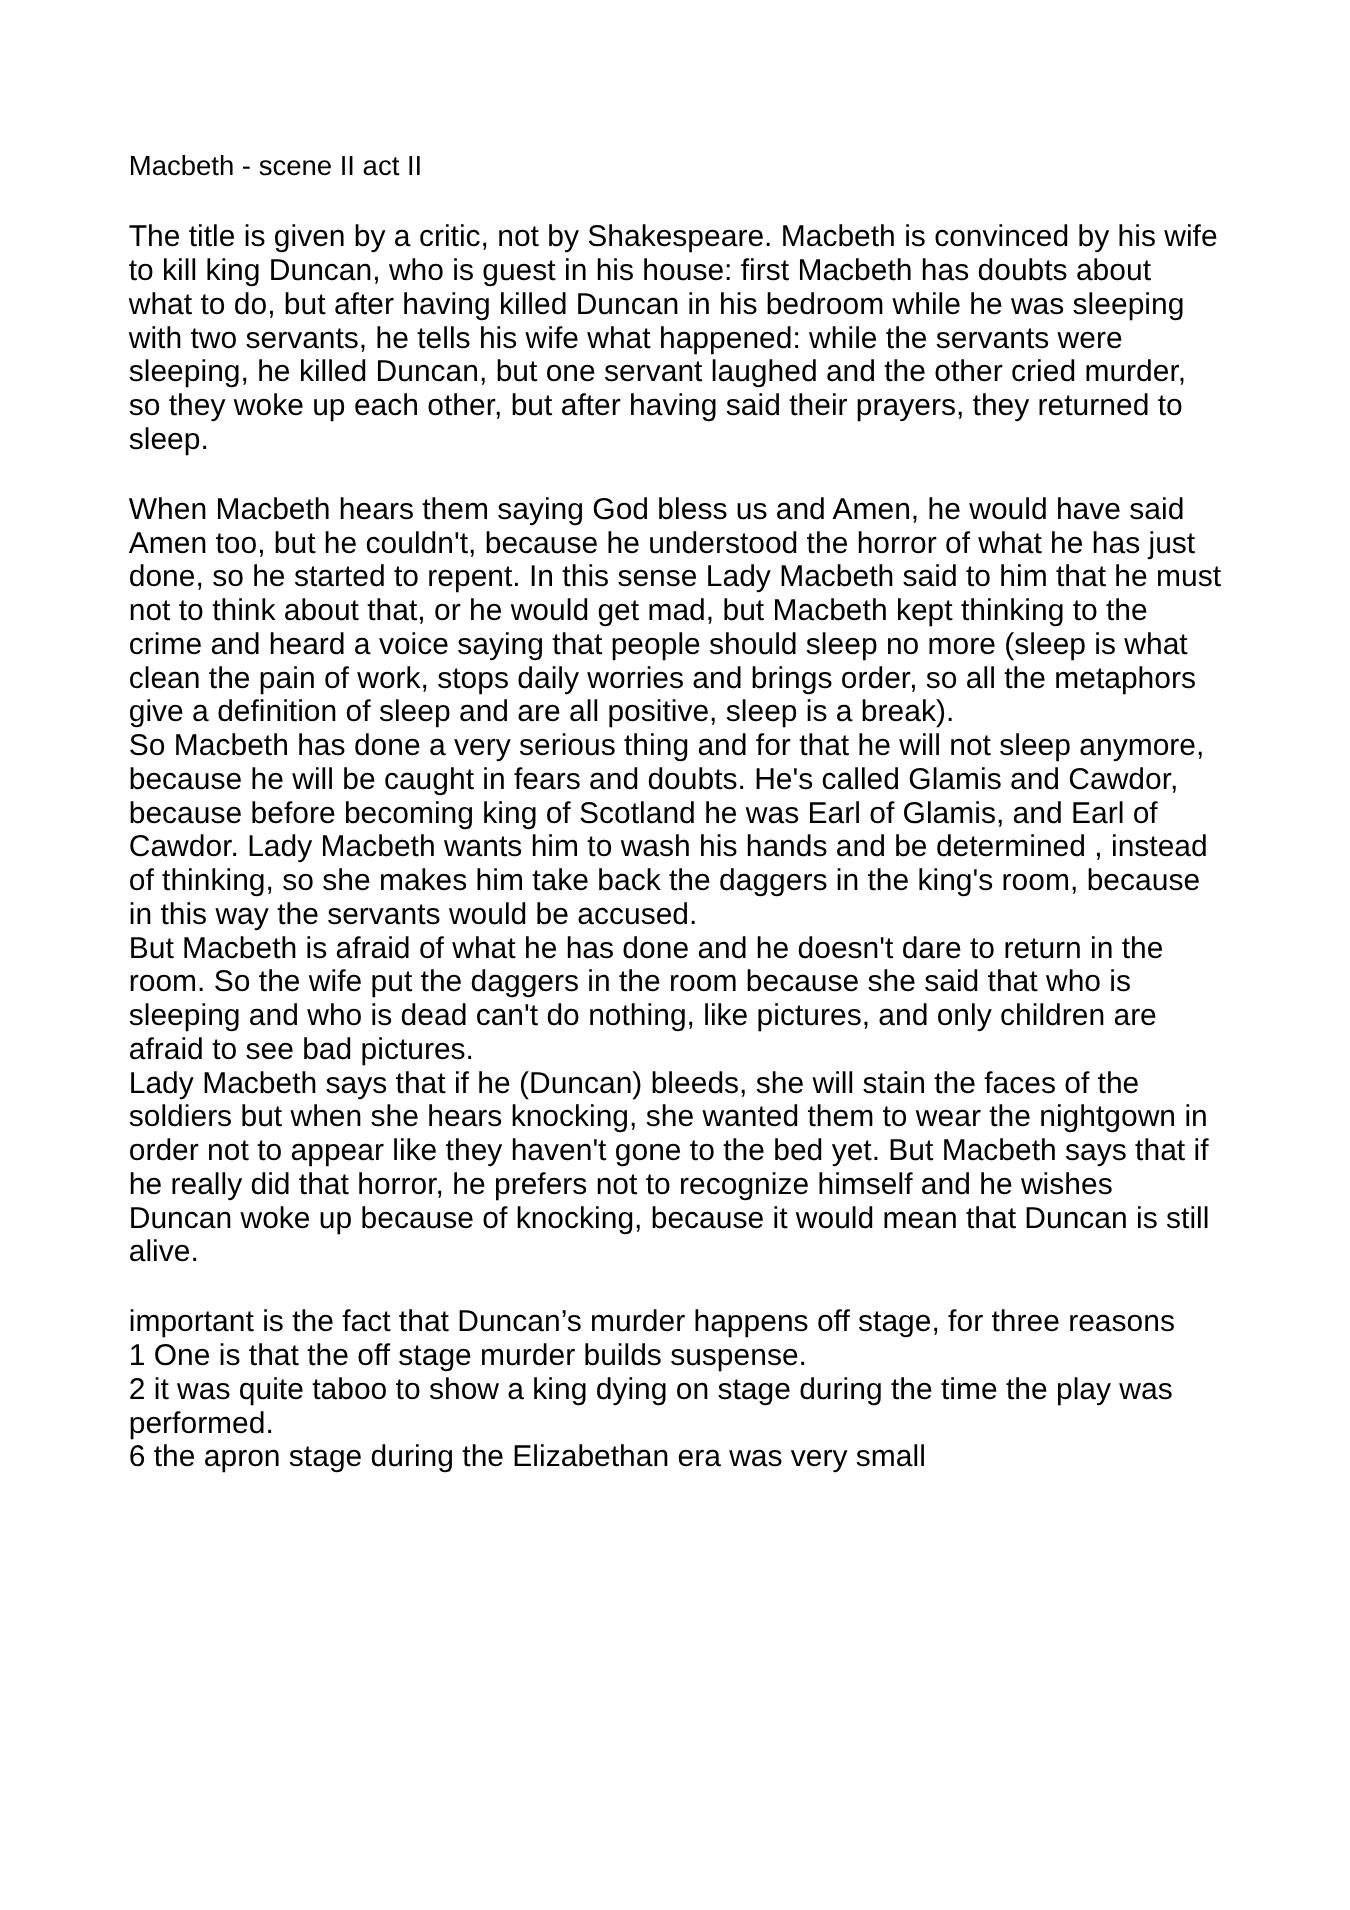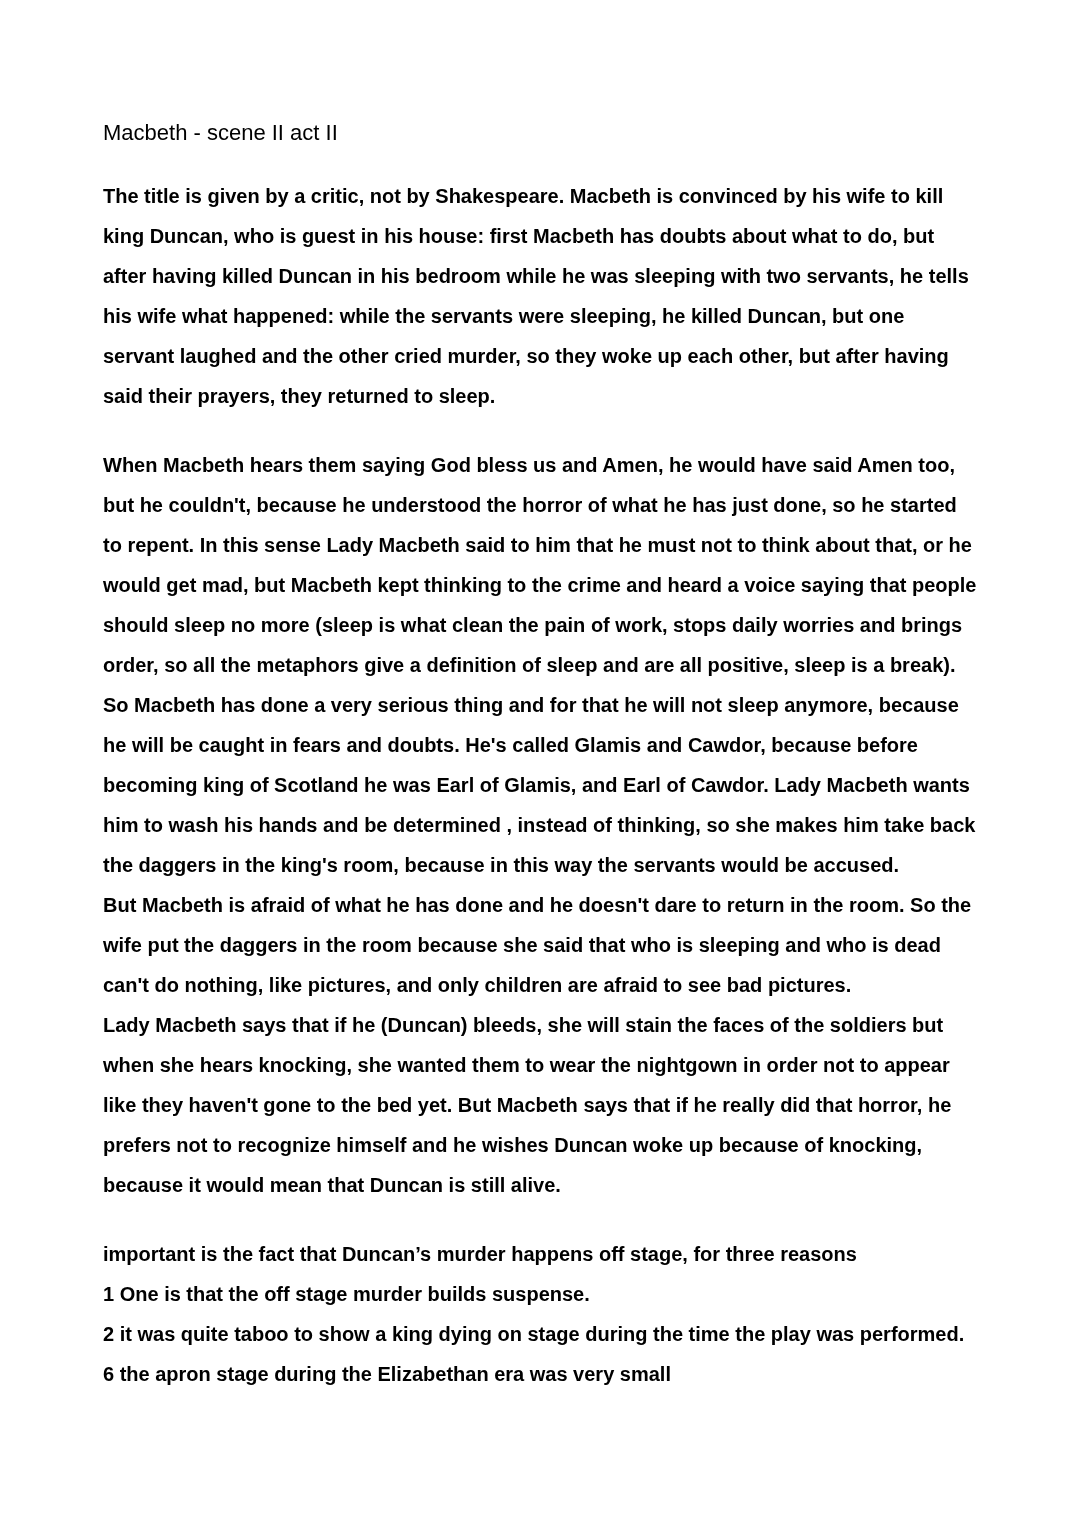--- a/index.html
+++ b/index.html
@@ -22,26 +22,25 @@
     background: #ffffff;
   }
   .doc-title {
     font-size: 22px;
     line-height: 29px;
     font-weight: normal;
     margin: 0 0 29px 0;
     max-width: 875px;
   }
   .doc-block {
-    font-size: 20px;
-    line-height: 40px;
+    font-size: 24px;
+    line-height: 27px;
     margin: 0 0 29px 0;
     max-width: 875px;
     white-space: pre-line;
-    font-weight: bold;
   }
 </style>
 </head>
 <body>
 
 <div class="page">
   <h1 class="doc-title">Macbeth - scene II act II</h1>
 
   <p class="doc-block">The title is given by a critic, not by Shakespeare. Macbeth is convinced by his wife to kill king Duncan, who is guest in his house: first Macbeth has doubts about what to do, but after having killed Duncan in his bedroom while he was sleeping with two servants, he tells his wife what happened: while the servants were sleeping, he killed Duncan, but one servant laughed and the other cried murder, so they woke up each other, but after having said their prayers, they returned to sleep.</p>
 

